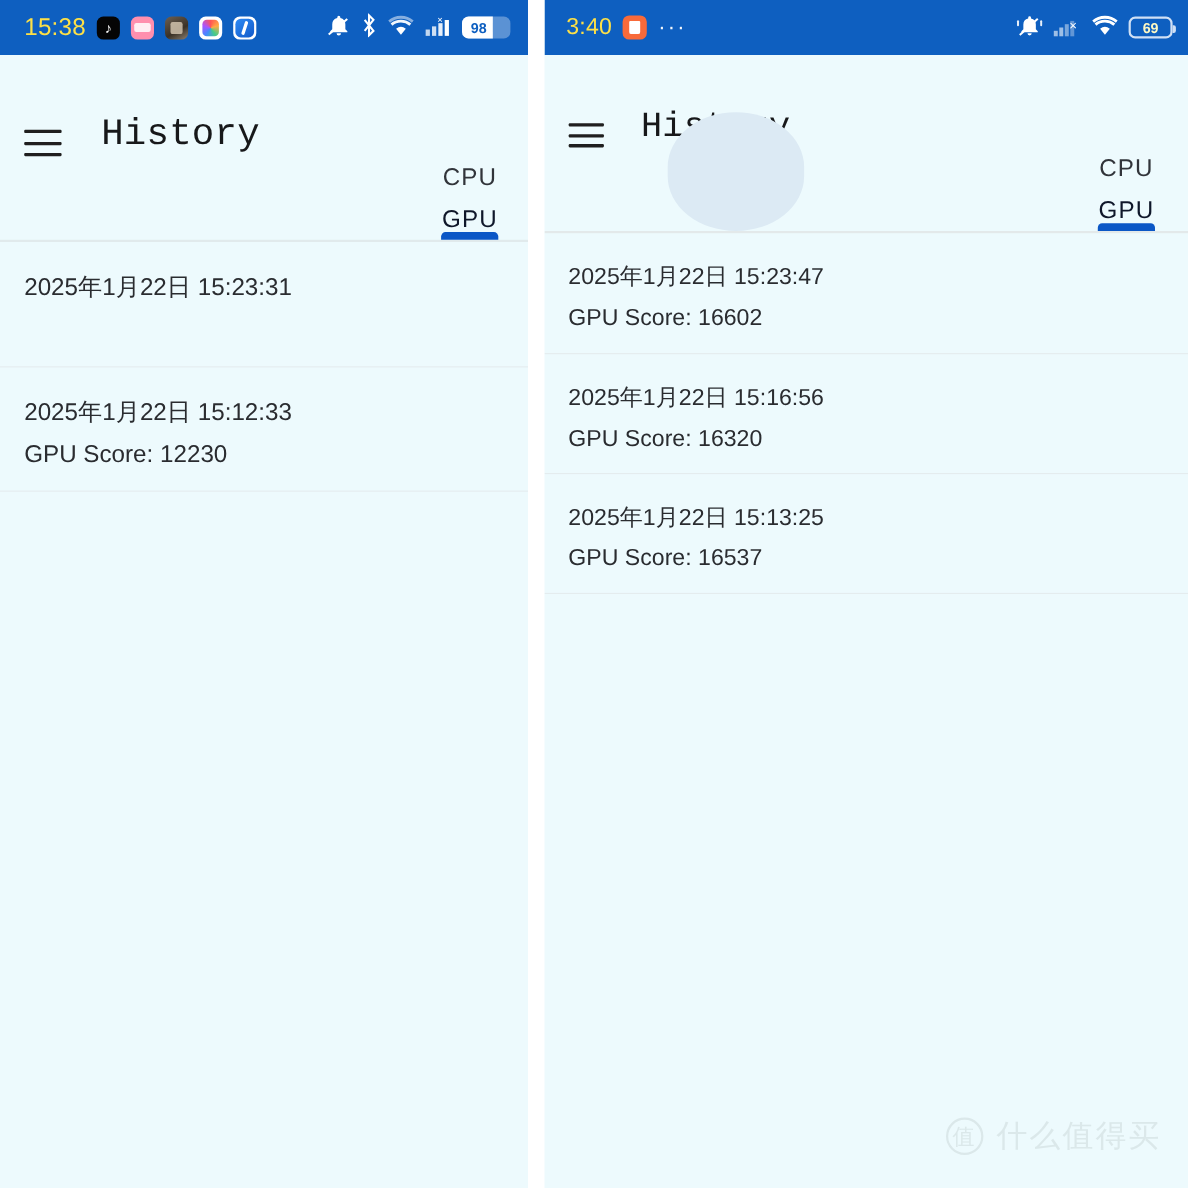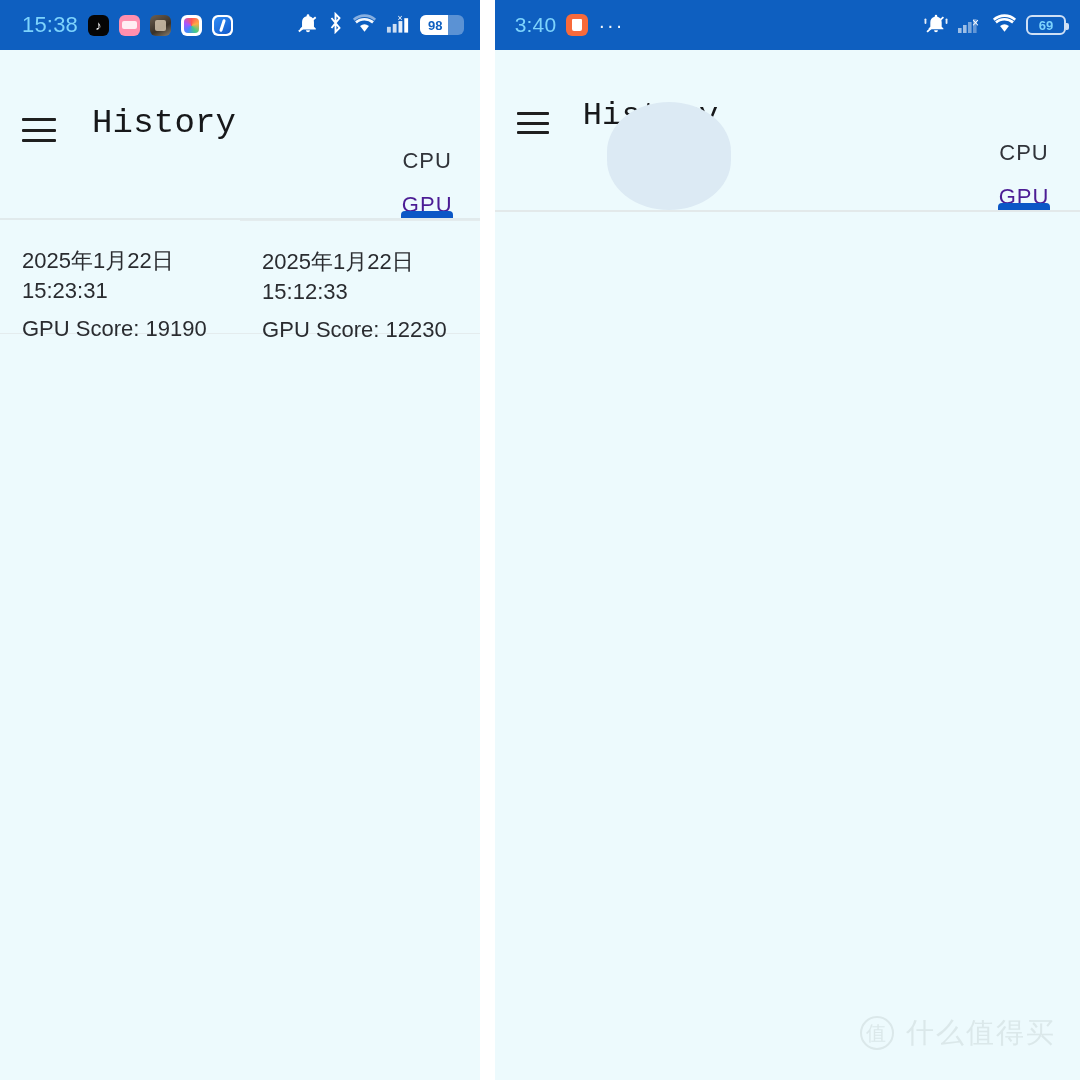--- a/index.html
+++ b/index.html
@@ -19,21 +19,21 @@
 
   
   .statusbar{
     height:50px; background:#0e5fc0; color:#ffffff;
     display:flex; align-items:center; justify-content:space-between;
     padding:0 16px 0 22px; position:relative; z-index:5;
   }
   .panel.right .statusbar{ height:50px; padding:0 14px 0 20px; }
   .sb-left{ display:flex; align-items:center; gap:10px; }
   .sb-right{ display:flex; align-items:center; gap:9px; }
-  .sb-time{ font-size:22px; font-weight:400; letter-spacing:.2px; color:#7dd3fc; }
+  .sb-time{ font-size:22px; font-weight:400; letter-spacing:.2px; color:#fde047; }
   .panel.right .sb-time{ font-size:21px; }
 
   
   .appicon{ width:21px; height:21px; border-radius:6px; display:block; position:relative;
             flex:0 0 auto; overflow:hidden; }
   .ic-tiktok{ background:#050505; }
   .ic-tiktok::after{ content:"♪"; position:absolute; inset:0; color:#fff; font-size:13px;
                      display:flex; align-items:center; justify-content:center; }
   .ic-pink{ background:#ff8fae; }
   .ic-pink::after{ content:""; position:absolute; left:3px; right:3px; top:6px; height:8px;
@@ -52,21 +52,21 @@
   
   .ic-orange{ width:22px; height:22px; border-radius:6px; background:#f86a3a; position:relative; }
   .ic-orange::after{ content:""; position:absolute; left:6px; top:5px; width:10px; height:12px;
                      background:#ffffff; border-radius:1px 1px 2px 2px; }
   .sb-dots{ color:#ffffff; font-size:20px; letter-spacing:2px; line-height:1; opacity:.95; }
 
   .sb-ico{ display:block; }
   .sb-batt{
     width:40px; height:20px; border:2px solid #cfe0f5; border-radius:6px;
     display:flex; align-items:center; justify-content:center;
-    font-size:13px; font-weight:700; color:#7dd3fc; position:relative;
+    font-size:13px; font-weight:700; color:#fef9c3; position:relative;
   }
   .panel.left .sb-batt{ border:none; background:rgba(255,255,255,.32); color:#ffffff; width:44px; }
   .panel.left .sb-batt .lvl{
     position:absolute; left:0; top:0; bottom:0; width:28px; background:#ffffff;
     border-radius:6px 0 0 6px;
   }
   .panel.left .sb-batt .num{ position:relative; z-index:2; color:#0e5fc0; margin-right:14px; }
   .sb-batt::after{ content:""; position:absolute; right:-5px; top:6px; width:3px; height:7px;
                    background:#cfe0f5; border-radius:0 2px 2px 0; }
   .panel.left .sb-batt::after{ display:none; }
@@ -83,35 +83,35 @@
   
   .tabs{ position:relative; display:flex; align-items:flex-end; height:76px;flex-direction:column; }
   .panel.left .tabs{ padding-left:6px; }
   .panel.right .tabs{ padding-left:14px; }
   .tab{
     position:relative; height:76px; display:flex; align-items:center; justify-content:center;
     font-size:22px; letter-spacing:1px; color:#31343a; cursor:pointer; z-index:2;
   }
   .panel.left .tab{ width:106px; }
   .panel.right .tab{ width:112px; }
-  .tab.active{ color:#4c1d95;align-items:flex-end; }
+  .tab.active{ color:#0f172a; }
   .tab .bar{
     position:absolute; left:50%; transform:translateX(-50%); bottom:0;
     width:52px; height:7px; background:#0b57c6; border-radius:4px 4px 0 0;
   }
   .ripple{
     position:absolute; bottom:0; border-radius:50%/46%;
     background:#dceaf4; z-index:1;
   }
   .panel.right .ripple{ left:112px; width:124px; height:108px; }
   .tabs-underline{ height:2px; background:#e3e9ea; }
   .panel.left .tabs-underline{ background:#e1eaec; }
 
   
-  .list{ display:flex; flex-direction:row; }
+  .list{ display:flex; flex-direction:column; }
   .row{ position:relative; padding:26px 0 26px 22px; }
   .panel.left  .row{ height:113px; }
   .panel.right .row{ height:109px; }
   .row + .row{ border-top:1px solid #e4ecee; }
   .list{ border-bottom:1px solid #e4ecee; }
   .row .date{ font-size:22px; color:#2a2c30; line-height:1.36; }
   .row .score{ font-size:22px; color:#2a2c30; line-height:1.36; margin-top:8px; }
   .panel.right .row .date,
   .panel.right .row .score{ font-size:21px; }
 
@@ -193,21 +193,20 @@
       <div class="tab active">
         <span>GPU</span>
         <span class="bar"></span>
       </div>
     </div>
     <div class="tabs-underline"></div>
 
     <div class="list">
       <div class="row">
         <div class="date">2025年1月22日 15:23:31</div>
-        <div class="score">GPU Score: 19190</div>
       </div>
       <div class="row">
         <div class="date">2025年1月22日 15:12:33</div>
         <div class="score">GPU Score: 12230</div>
       </div>
     </div>
   </div>
 
   <div class="panel gap"></div>
 
@@ -264,20 +263,34 @@
       <div class="tab">
         <span>CPU</span>
       </div>
       <div class="tab active">
         <span>GPU</span>
         <span class="bar"></span>
       </div>
     </div>
     <div class="tabs-underline"></div>
 
+    <div class="list">
+      <div class="row">
+        <div class="date">2025年1月22日 15:23:47</div>
+        <div class="score">GPU Score: 16602</div>
+      </div>
+      <div class="row">
+        <div class="date">2025年1月22日 15:16:56</div>
+        <div class="score">GPU Score: 16320</div>
+      </div>
+      <div class="row">
+        <div class="date">2025年1月22日 15:13:25</div>
+        <div class="score">GPU Score: 16537</div>
+      </div>
+    </div>
 
     <div class="watermark">
       <span class="wm-badge">值</span>
       <span>什么值得买</span>
     </div>
   </div>
 
 </div>
 
 </body></html>

